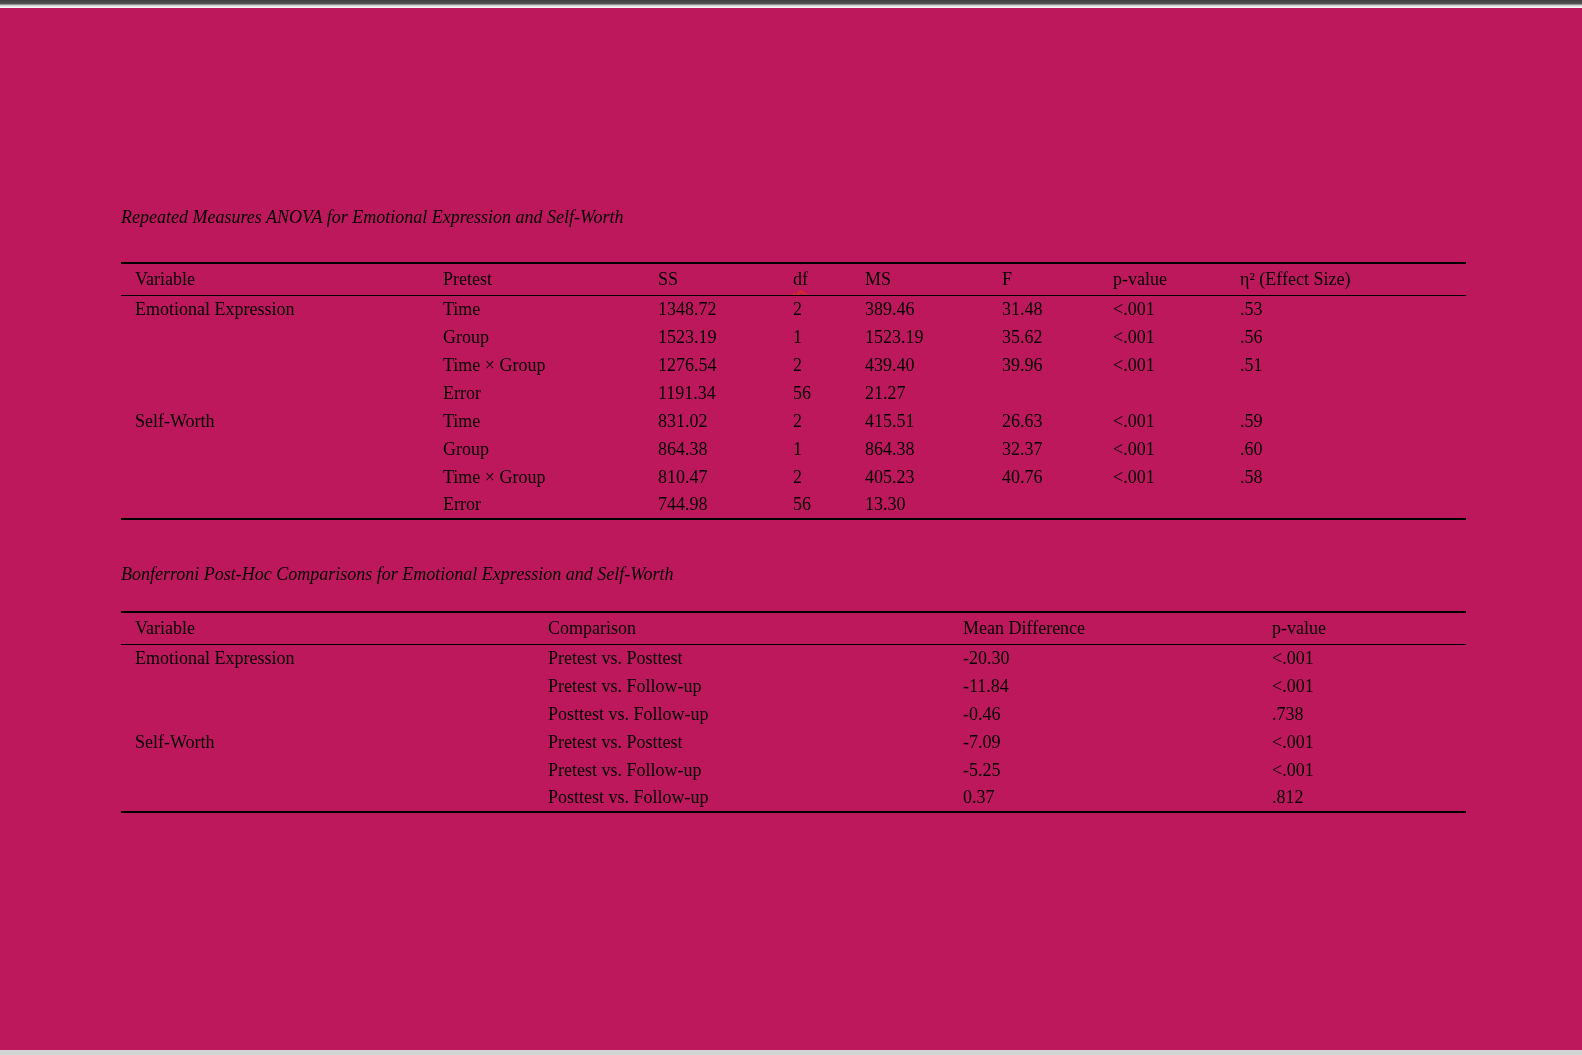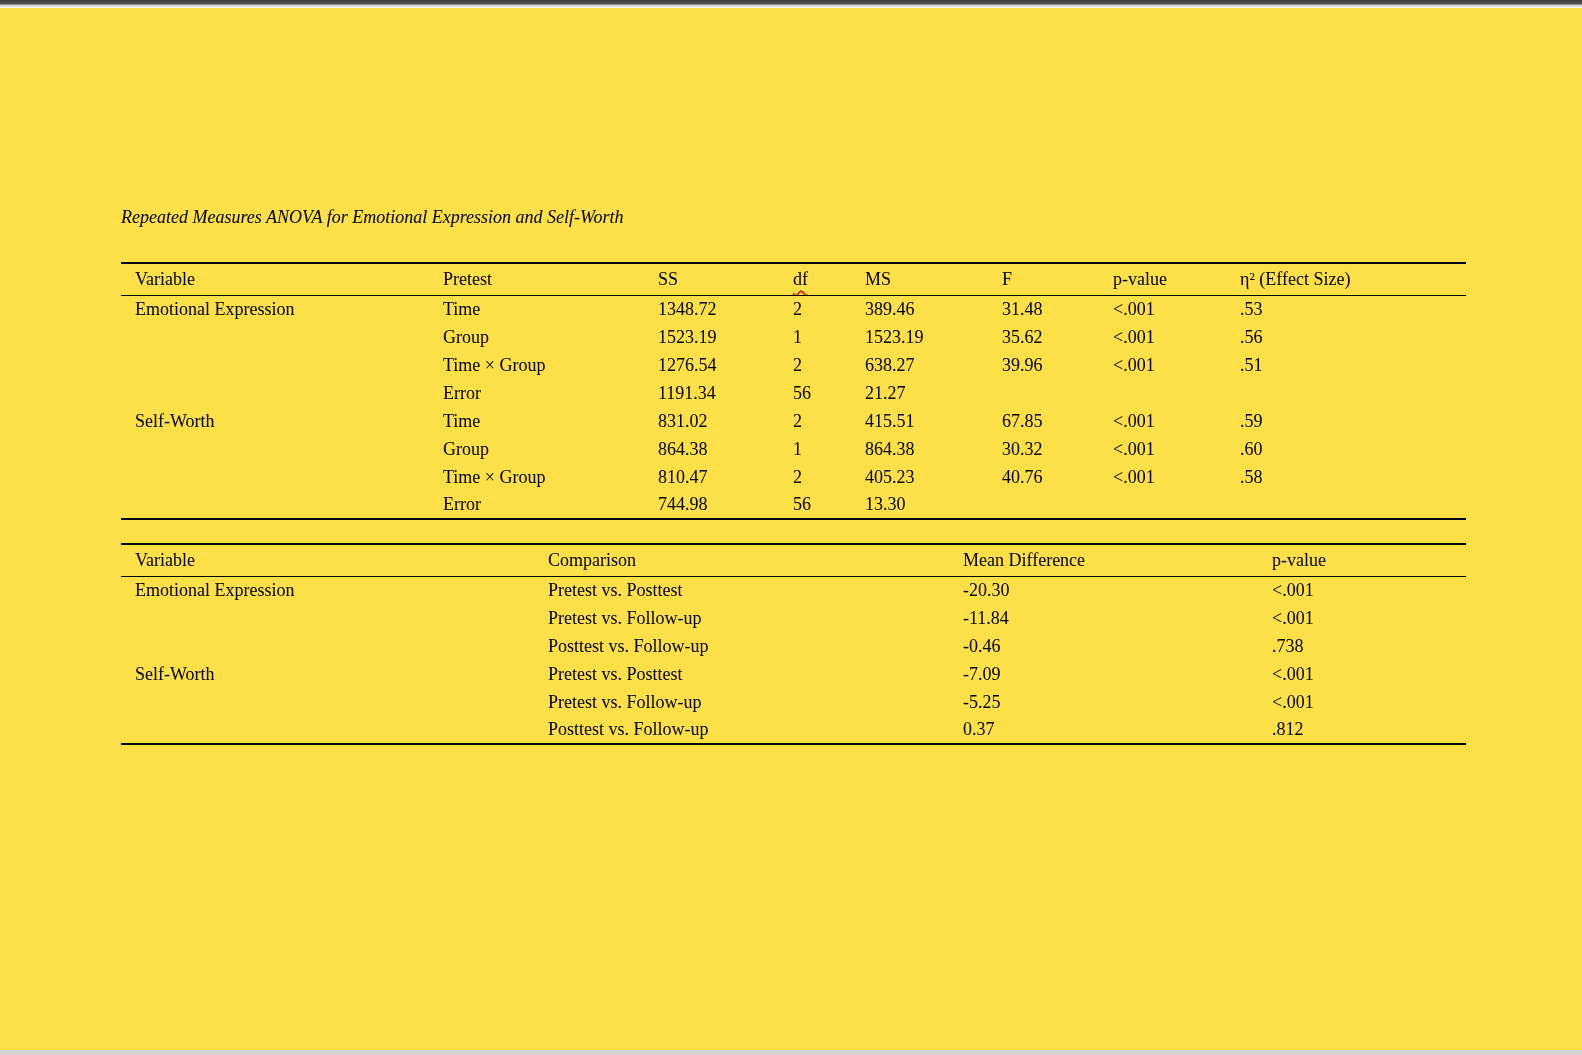--- a/index.html
+++ b/index.html
@@ -1,19 +1,19 @@
 <!DOCTYPE html>
 <html><head>
 <meta charset="utf-8">
 <style>
   * { margin: 0; padding: 0; box-sizing: border-box; }
   html, body { width: 1582px; height: 1055px; background: #ffffff; overflow: hidden; }
   body { font-family: "Liberation Serif", "DejaVu Serif", serif; color: #000000; }
 
-  .screen { position: relative; width: 1582px; height: 1055px; background: #fde047; }
+  .screen { position: relative; width: 1582px; height: 1055px; background: #be185d; }
 
   .top-edge {
     position: absolute; top: 0; left: 0; width: 100%; height: 8px;
     background: linear-gradient(to bottom, #3d3d3d 0, #555555 4px, #c9c9c9 5px, #ffffff 8px);
   }
   .bottom-edge {
     position: absolute; bottom: 0; left: 0; width: 100%; height: 5px;
     background: #d4d4d4;
   }
 
@@ -117,52 +117,52 @@
             <td>1523.19</td>
             <td>35.62</td>
             <td>&lt;.001</td>
             <td>.56</td>
           </tr>
           <tr>
             <td></td>
             <td>Time × Group</td>
             <td>1276.54</td>
             <td>2</td>
-            <td>638.27</td>
+            <td>439.40</td>
             <td>39.96</td>
             <td>&lt;.001</td>
             <td>.51</td>
           </tr>
           <tr>
             <td></td>
             <td>Error</td>
             <td>1191.34</td>
             <td>56</td>
             <td>21.27</td>
             <td></td>
             <td></td>
             <td></td>
           </tr>
           <tr>
             <td>Self-Worth</td>
             <td>Time</td>
             <td>831.02</td>
             <td>2</td>
             <td>415.51</td>
-            <td>67.85</td>
+            <td>26.63</td>
             <td>&lt;.001</td>
             <td>.59</td>
           </tr>
           <tr>
             <td></td>
             <td>Group</td>
             <td>864.38</td>
             <td>1</td>
             <td>864.38</td>
-            <td>30.32</td>
+            <td>32.37</td>
             <td>&lt;.001</td>
             <td>.60</td>
           </tr>
           <tr>
             <td></td>
             <td>Time × Group</td>
             <td>810.47</td>
             <td>2</td>
             <td>405.23</td>
             <td>40.76</td>
@@ -175,20 +175,21 @@
             <td>744.98</td>
             <td>56</td>
             <td>13.30</td>
             <td></td>
             <td></td>
             <td></td>
           </tr>
         </tbody>
     </table>
 
+    <h2 class="table-title" id="anova-title2">Bonferroni Post-Hoc Comparisons for Emotional Expression and Self-Worth</h2>
 
     <table class="apa" id="posthoc-table">
       <colgroup>
         <col style="width:427px">
           <col style="width:415px">
           <col style="width:309px">
           <col style="width:194px">
       </colgroup>
       <thead>
         <tr>

